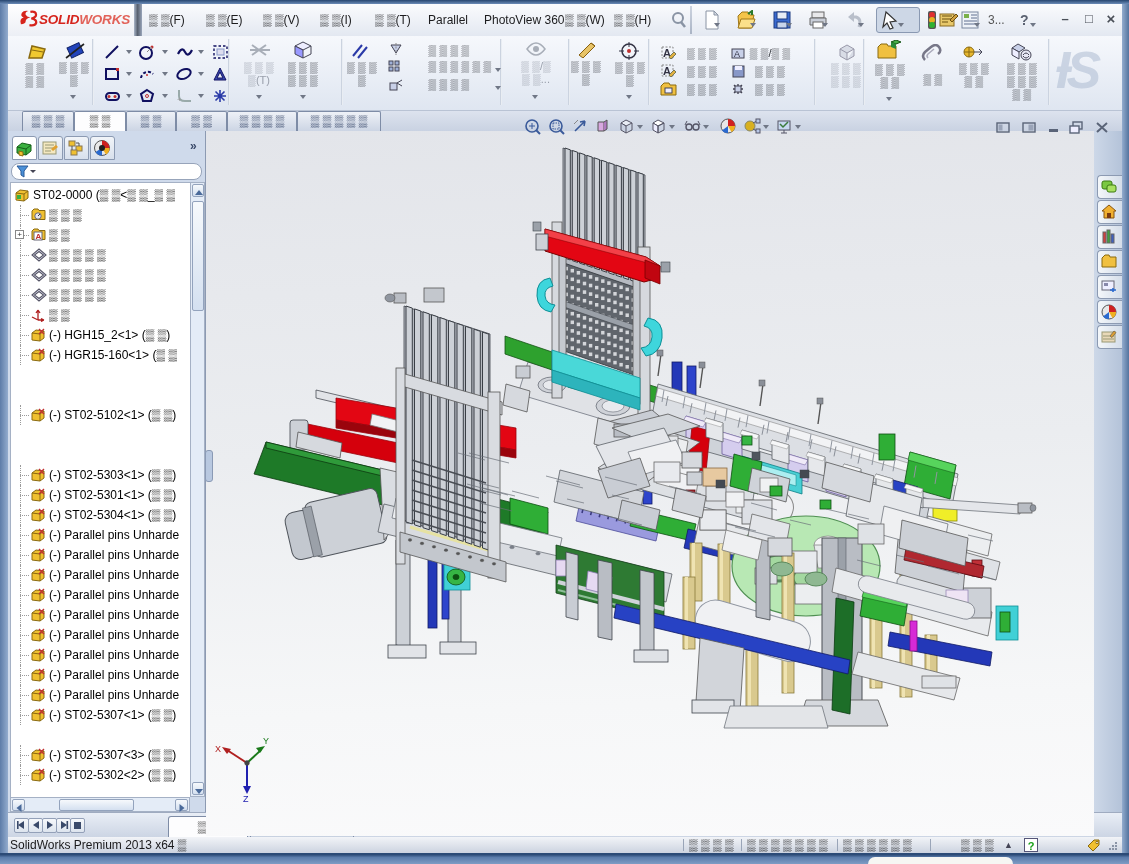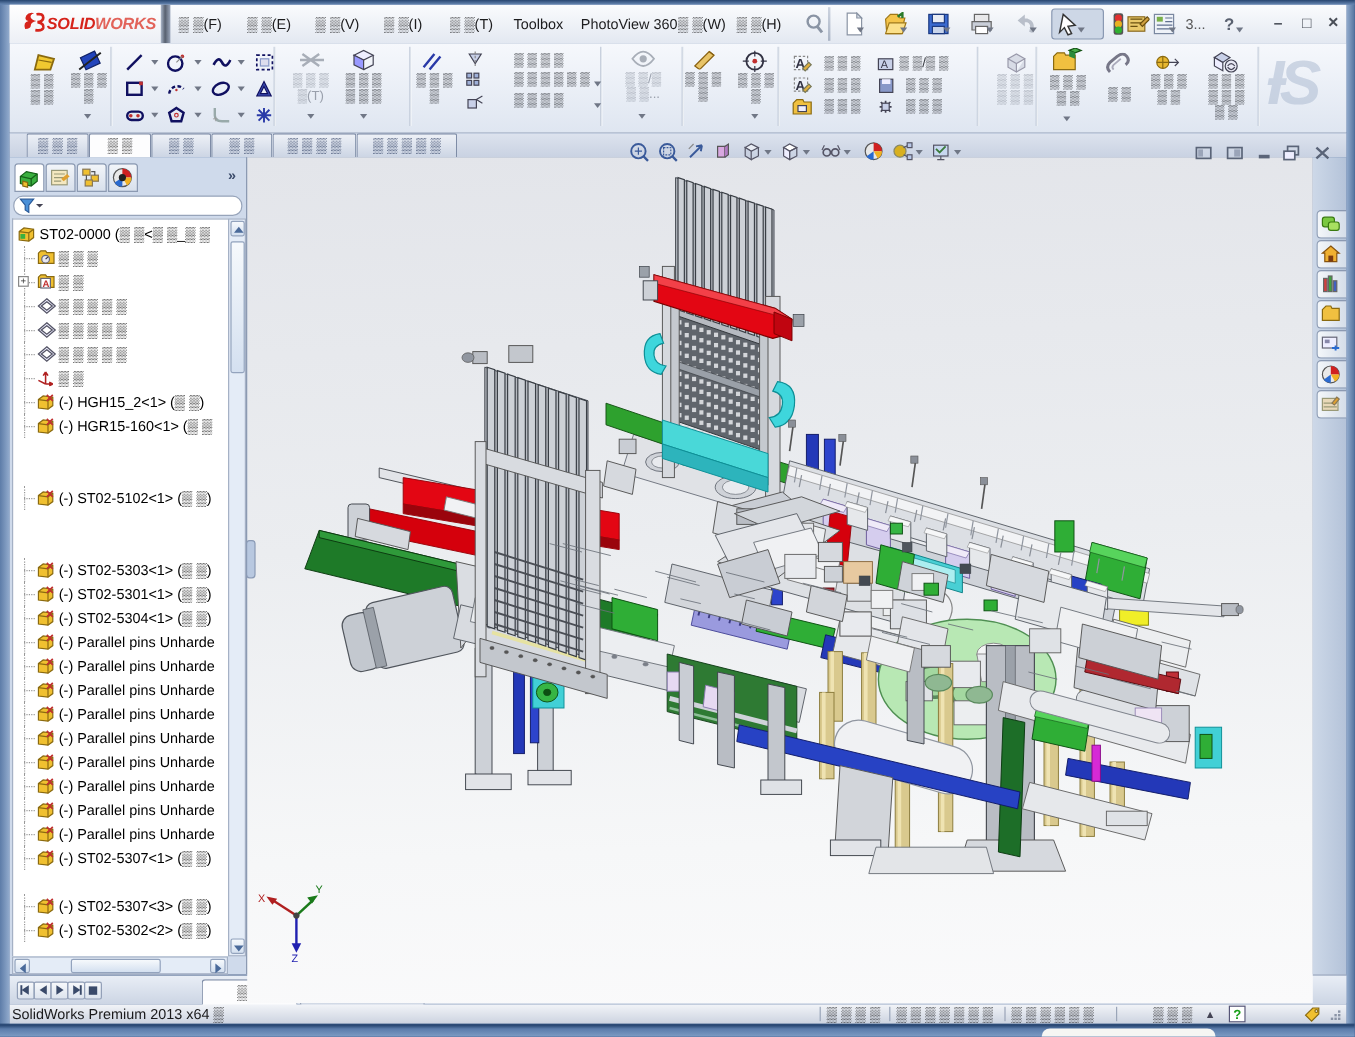--- a/index.html
+++ b/index.html
@@ -49,21 +49,21 @@
 <div id="logo"><svg width="21" height="17" viewBox="0 0 22 18" style="vertical-align:-3px">
         <path d="M13 2 Q19 1 19 5 Q19 8 14 9 Q20 10 19 14 Q18 17 12 16" fill="none" stroke="#d6241c" stroke-width="2.4"></path>
         <path d="M3 15 Q1 9 6 8 Q2 7 4 3 Q6 0 11 1 Q7 2 8 5 Q9 7 13 8 Q8 9 8 12 Q8 15 3 15Z" fill="#d6241c"></path>
       </svg>SOLID<span style="color:#e2635a">WORKS</span></div>
 <div id="logosep"></div>
 <div class="mi" style="left:141px"><span class="cj">▒▒</span>(F)</div>
 <div class="mi" style="left:198px"><span class="cj">▒▒</span>(E)</div>
 <div class="mi" style="left:255px"><span class="cj">▒▒</span>(V)</div>
 <div class="mi" style="left:312px"><span class="cj">▒▒</span>(I)</div>
 <div class="mi" style="left:367px"><span class="cj">▒▒</span>(T)</div>
-<div class="mi" style="left:420px">Toolbox</div>
+<div class="mi" style="left:420px">Parallel</div>
 <div class="mi" style="left:476px">PhotoView 360</div>
 <div class="mi" style="left:557px"><span class="cj">▒▒</span>(W)</div>
 <div class="mi" style="left:606px"><span class="cj">▒▒</span>(H)</div>
 <svg style="position:absolute;left:662px;top:6px" width="18" height="20" viewBox="0 0 18 20">
       <circle cx="8" cy="8" r="5" fill="none" stroke="#8a94a4" stroke-width="2"></circle>
       <line x1="11" y1="12" x2="15" y2="17" stroke="#8a94a4" stroke-width="2.5"></line>
     </svg>
 <div style="position:absolute;left:682px;top:2px;width:2px;height:28px;background:linear-gradient(#cdd4e0,#aab4c5)"></div>
 <div style="position:absolute;left:868px;top:3px;width:44px;height:26px;background:#cdd7e6;border:1px solid #8a99b2;border-radius:3px"></div>
 <svg style="position:absolute;left:694px;top:6px" width="20" height="20" viewBox="0 0 20 20">

